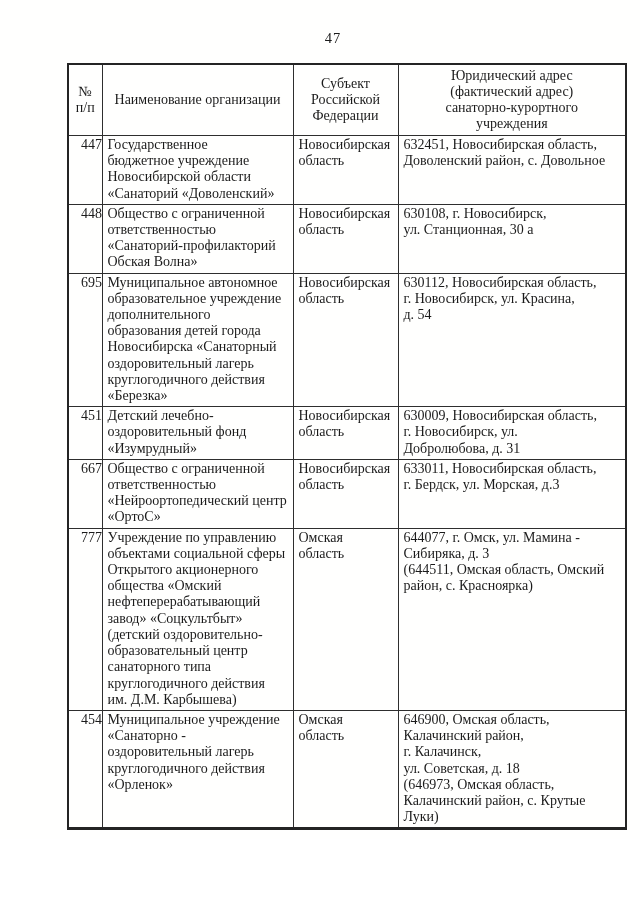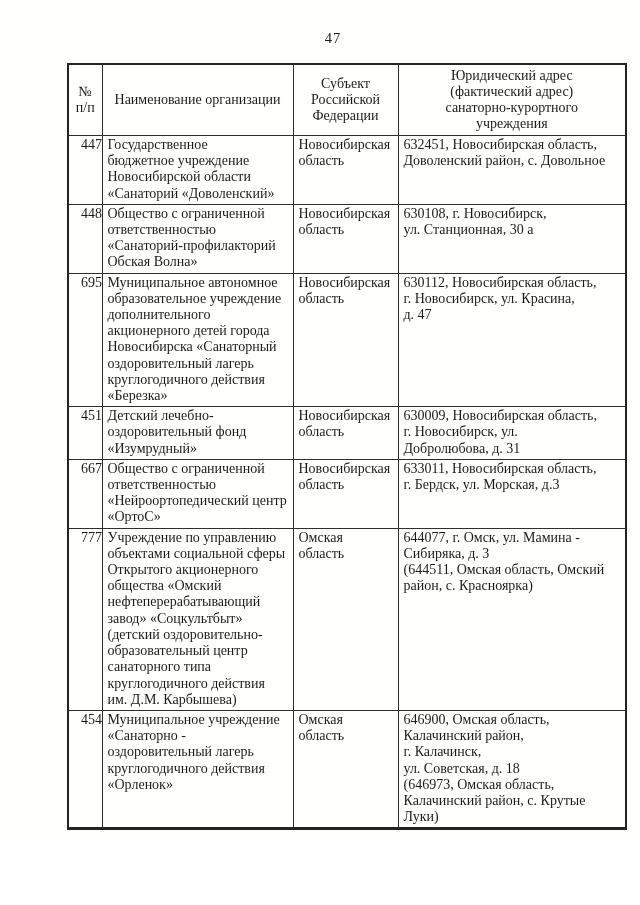--- a/index.html
+++ b/index.html
@@ -108,30 +108,30 @@
         <td>Новосибирская
 область</td>
         <td>630108, г. Новосибирск,
 ул. Станционная, 30 а</td>
       </tr>
       <tr>
         <td class="num">695.</td>
         <td>Муниципальное автономное
 образовательное учреждение
 дополнительного
-акционерного детей города
+образования детей города
 Новосибирска «Санаторный
 оздоровительный лагерь
 круглогодичного действия
 «Березка»</td>
         <td>Новосибирская
 область</td>
         <td>630112, Новосибирская область,
 г. Новосибирск, ул. Красина,
-д. 47</td>
+д. 54</td>
       </tr>
       <tr>
         <td class="num">451.</td>
         <td>Детский лечебно-
 оздоровительный фонд
 «Изумрудный»</td>
         <td>Новосибирская
 область</td>
         <td>630009, Новосибирская область,
 г. Новосибирск, ул.

